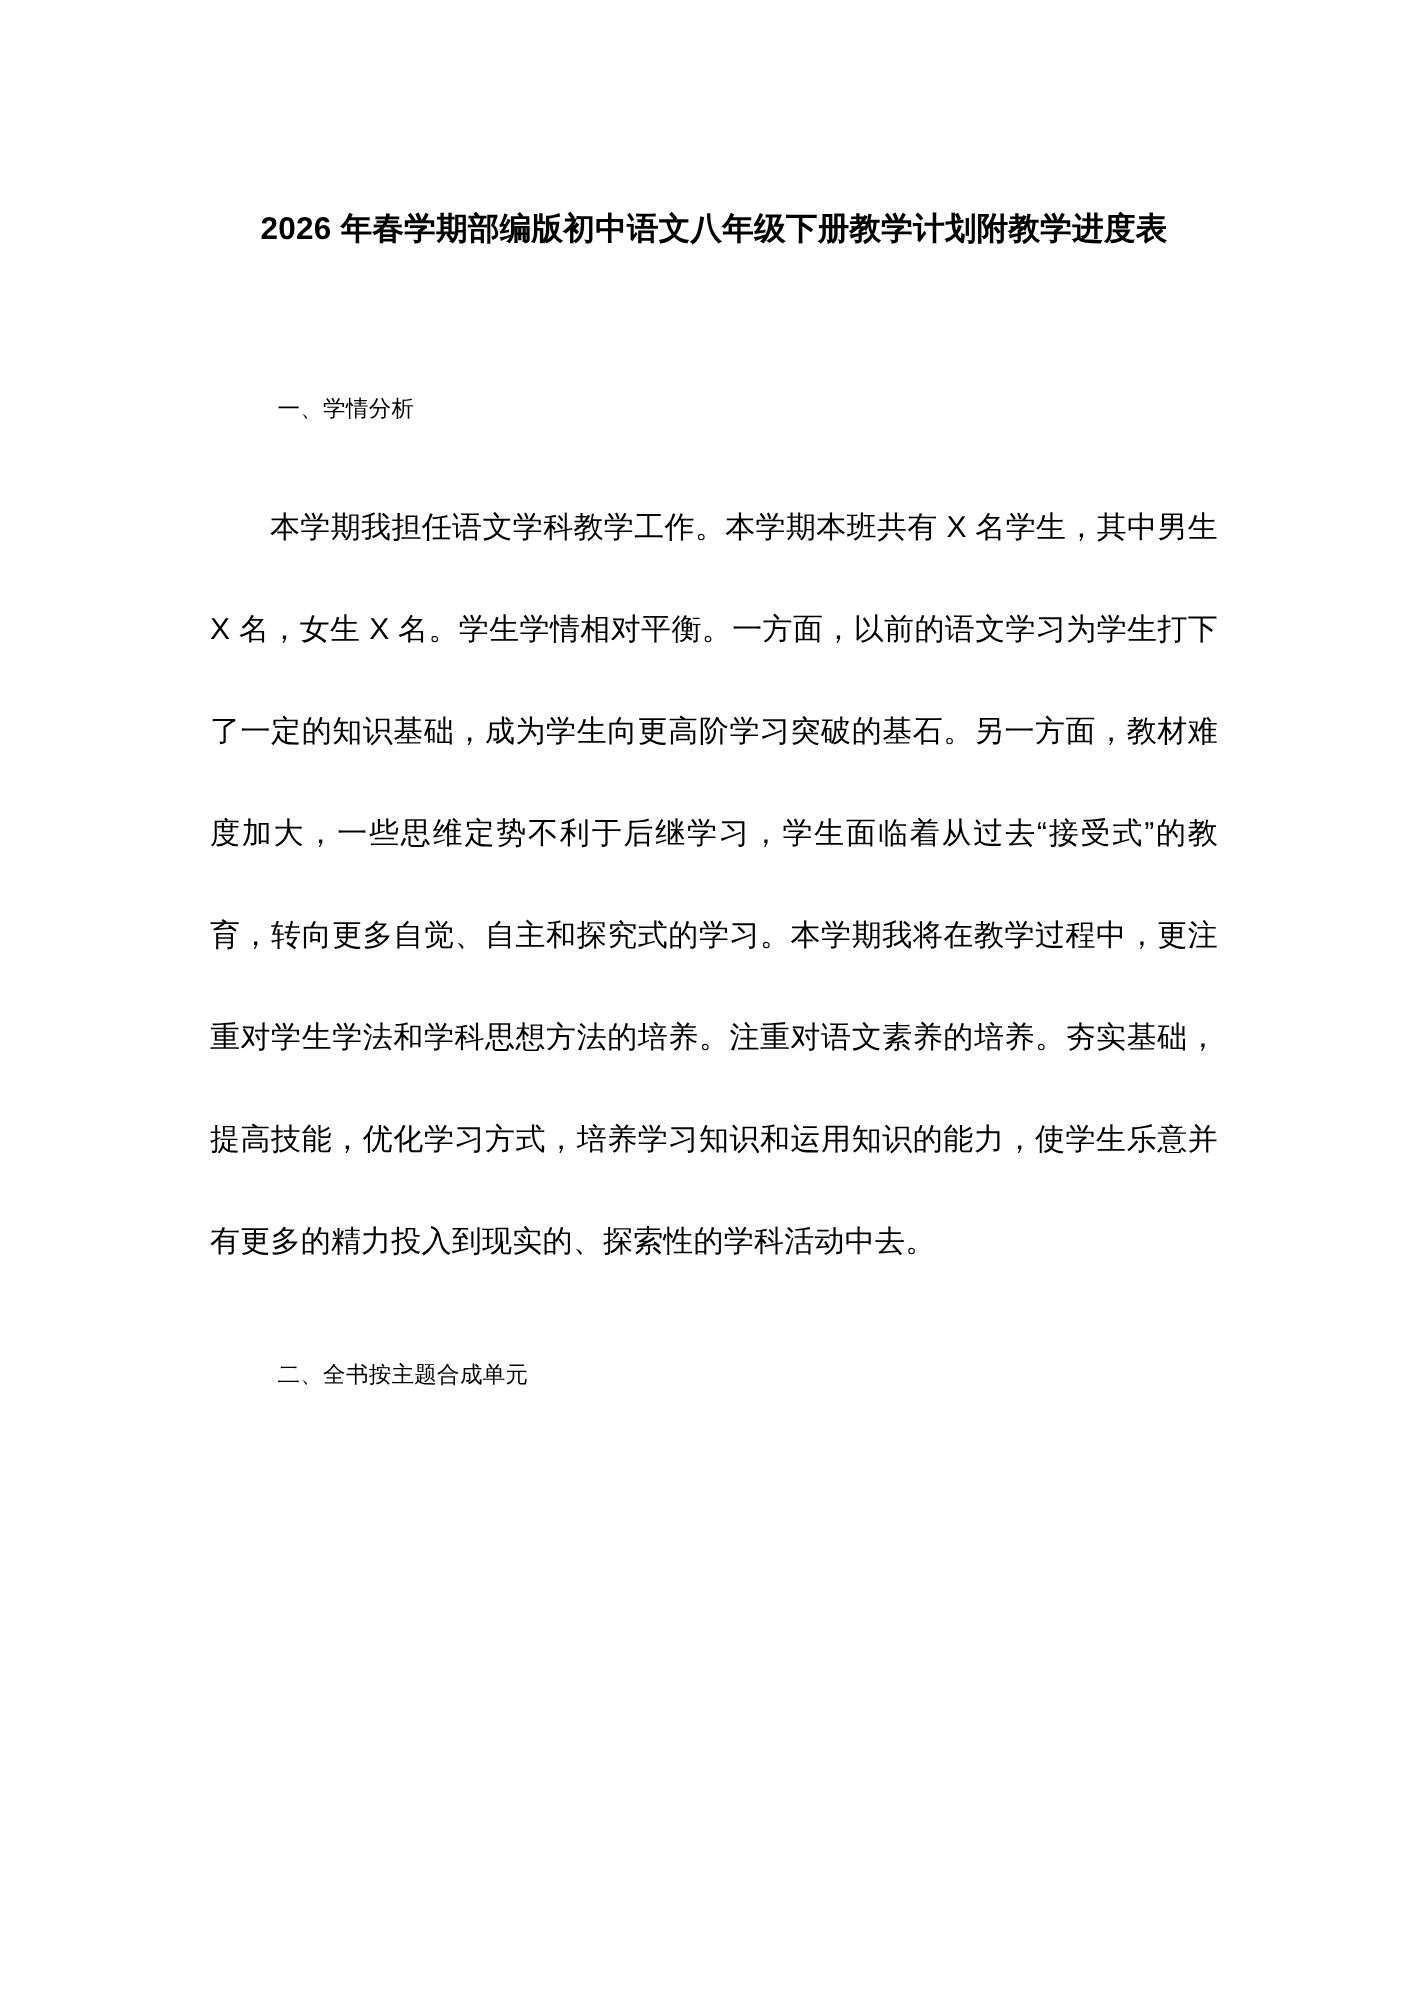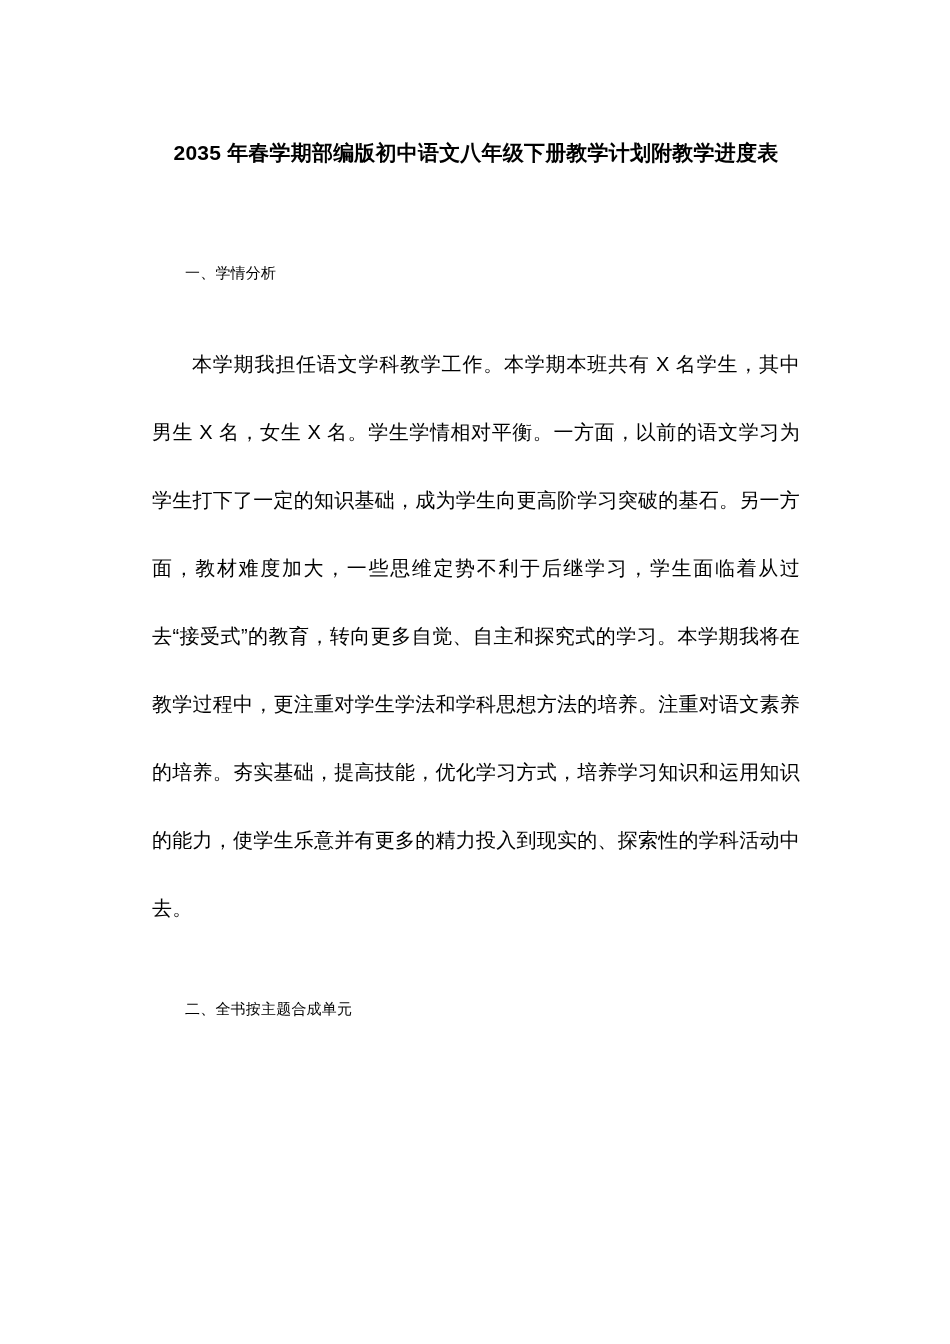--- a/index.html
+++ b/index.html
@@ -38,37 +38,37 @@
     font-weight: normal;
     line-height: 36px;
     margin: 5px;
     text-indent: 40px;
     letter-spacing: 0.2px;
   }
   .body-para {
     font-size: 20px;
     font-weight: normal;
     line-height: 68px;
-    margin: 12px;
+    margin: 0;
     text-indent: 40px;
     text-align: justify;
     text-justify: inter-character;
     letter-spacing: 0.15px;
   }
   .spacer-title-gap { height: 80px; }
   .spacer-heading-gap { height: 22px; }
   .spacer-section-gap { height: 32px; }
 </style>
 </head>
 <body>
 
 <div class="page">
   <div class="doc-body">
 
-    <h1 class="doc-title">2035 年春学期部编版初中语文八年级下册教学计划附教学进度表</h1>
+    <h1 class="doc-title">2026 年春学期部编版初中语文八年级下册教学计划附教学进度表</h1>
 
     <div class="spacer-title-gap"></div>
 
     <h2 class="section-heading">一、学情分析</h2>
 
     <div class="spacer-heading-gap"></div>
 
     <p class="body-para">本学期我担任语文学科教学工作。本学期本班共有 X 名学生，其中男生 X 名，女生 X 名。学生学情相对平衡。一方面，以前的语文学习为学生打下了一定的知识基础，成为学生向更高阶学习突破的基石。另一方面，教材难度加大，一些思维定势不利于后继学习，学生面临着从过去“接受式”的教育，转向更多自觉、自主和探究式的学习。本学期我将在教学过程中，更注重对学生学法和学科思想方法的培养。注重对语文素养的培养。夯实基础，提高技能，优化学习方式，培养学习知识和运用知识的能力，使学生乐意并有更多的精力投入到现实的、探索性的学科活动中去。</p>
 
     <div class="spacer-section-gap"></div>

